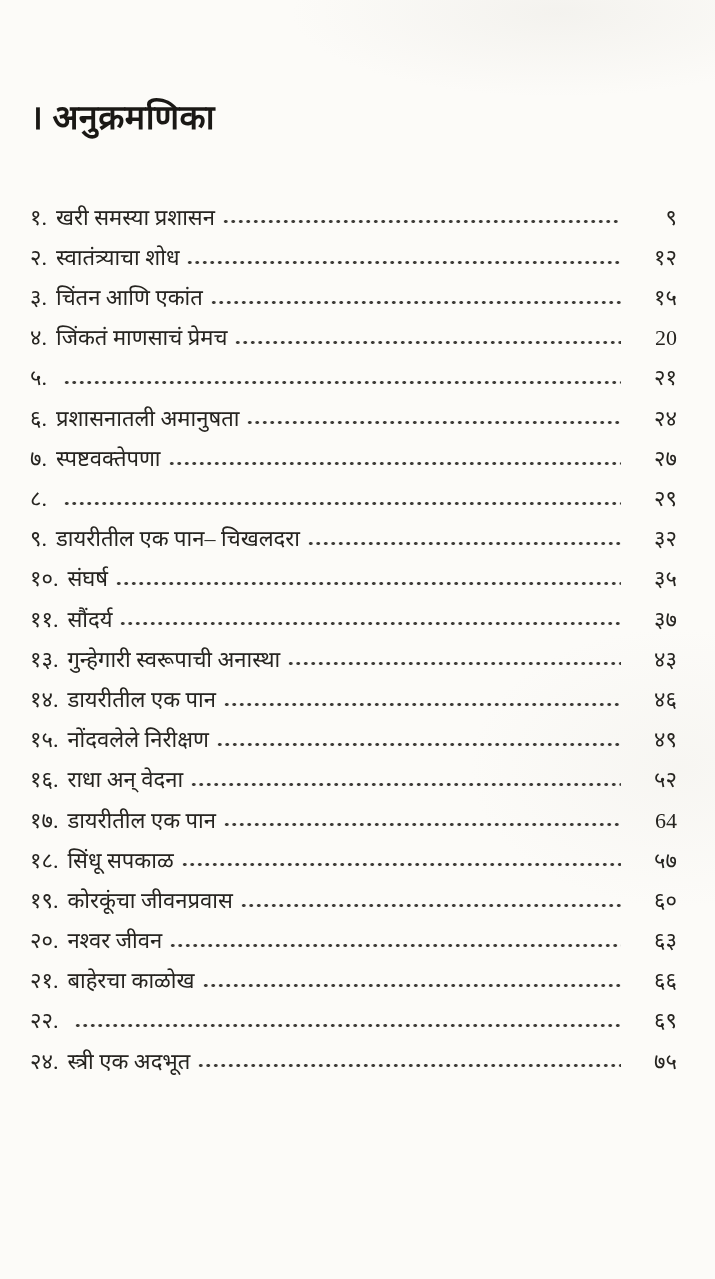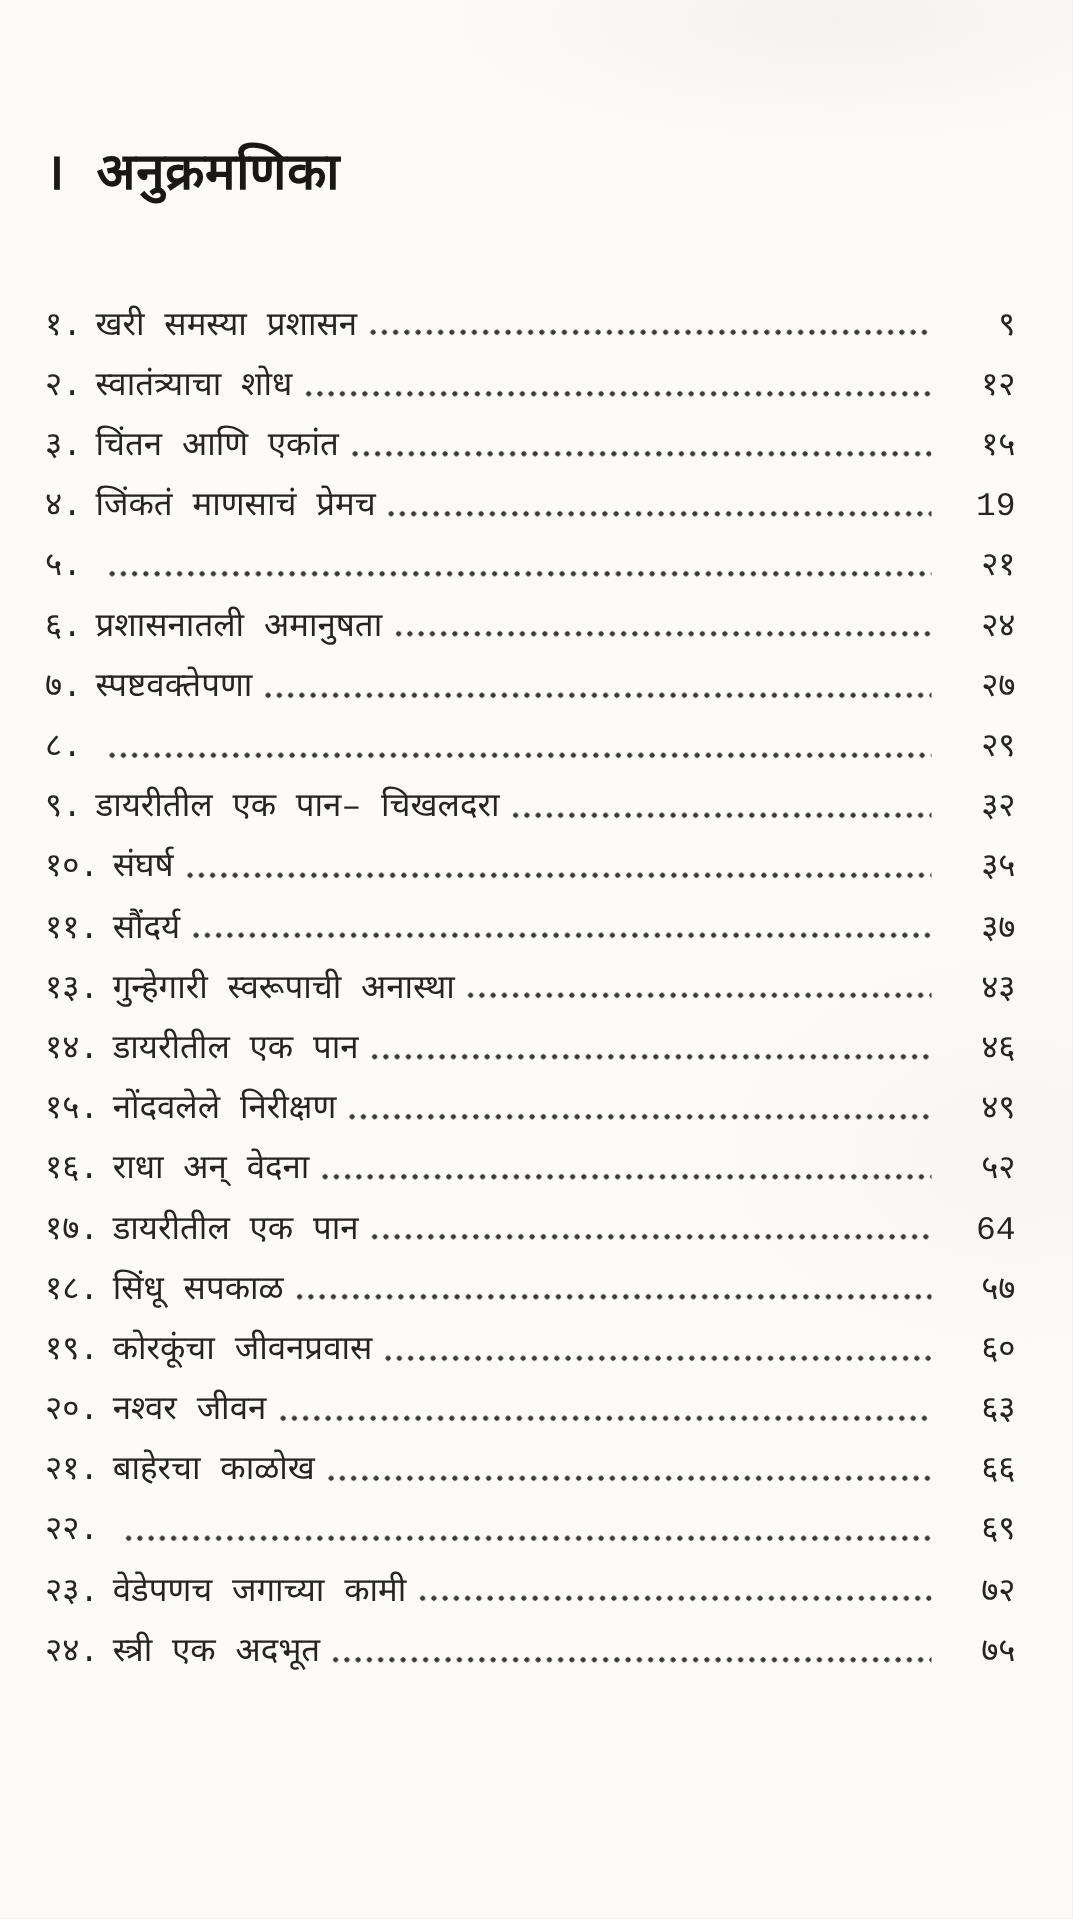--- a/index.html
+++ b/index.html
@@ -11,21 +11,21 @@
     position: relative;
     width: 715px;
     height: 1279px;
     box-sizing: border-box;
     margin: 0 auto;
     background:
       radial-gradient(ellipse 380px 120px at 78% 1%, rgba(228,226,220,0.35) 0%, rgba(228,226,220,0) 70%),
       radial-gradient(ellipse 300px 200px at 95% 60%, rgba(232,230,224,0.25) 0%, rgba(232,230,224,0) 70%),
       #fcfbf8;
     color: #201e1b;
-    font-family: Liberation Mono, monospace;
+    font-family: Liberation Serif, serif;
     padding: 96px 38px 40px 30px;
     overflow: hidden;
   }
   .title {
     font-size: 34px;
     font-weight: 700;
     color: #1a1815;
     letter-spacing: 0.5px;
     margin: 0 0 52px 0;
     line-height: 1.3;
@@ -87,21 +87,21 @@
       <div class="row">
         <span class="num">३.</span>
         <span class="entry-title">चिंतन आणि एकांत</span>
         <span class="leader"></span>
         <span class="pg">१५</span>
       </div>
       <div class="row">
         <span class="num">४.</span>
         <span class="entry-title">जिंकतं माणसाचं प्रेमच</span>
         <span class="leader"></span>
-        <span class="pg">19</span>
+        <span class="pg">20</span>
       </div>
       <div class="row">
         <span class="num">५.</span>
         <span class="leader"></span>
         <span class="pg">२१</span>
       </div>
       <div class="row">
         <span class="num">६.</span>
         <span class="entry-title">प्रशासनातली अमानुषता</span>
         <span class="leader"></span>
@@ -187,26 +187,20 @@
       <div class="row">
         <span class="num">२१.</span>
         <span class="entry-title">बाहेरचा काळोख</span>
         <span class="leader"></span>
         <span class="pg">६६</span>
       </div>
       <div class="row">
         <span class="num">२२.</span>
         <span class="leader"></span>
         <span class="pg">६९</span>
-      </div>
-      <div class="row">
-        <span class="num">२३.</span>
-        <span class="entry-title">वेडेपणच जगाच्या कामी</span>
-        <span class="leader"></span>
-        <span class="pg">७२</span>
       </div>
       <div class="row">
         <span class="num">२४.</span>
         <span class="entry-title">स्त्री एक अदभूत</span>
         <span class="leader"></span>
         <span class="pg">७५</span>
       </div>
     </div>
 </div>
 

